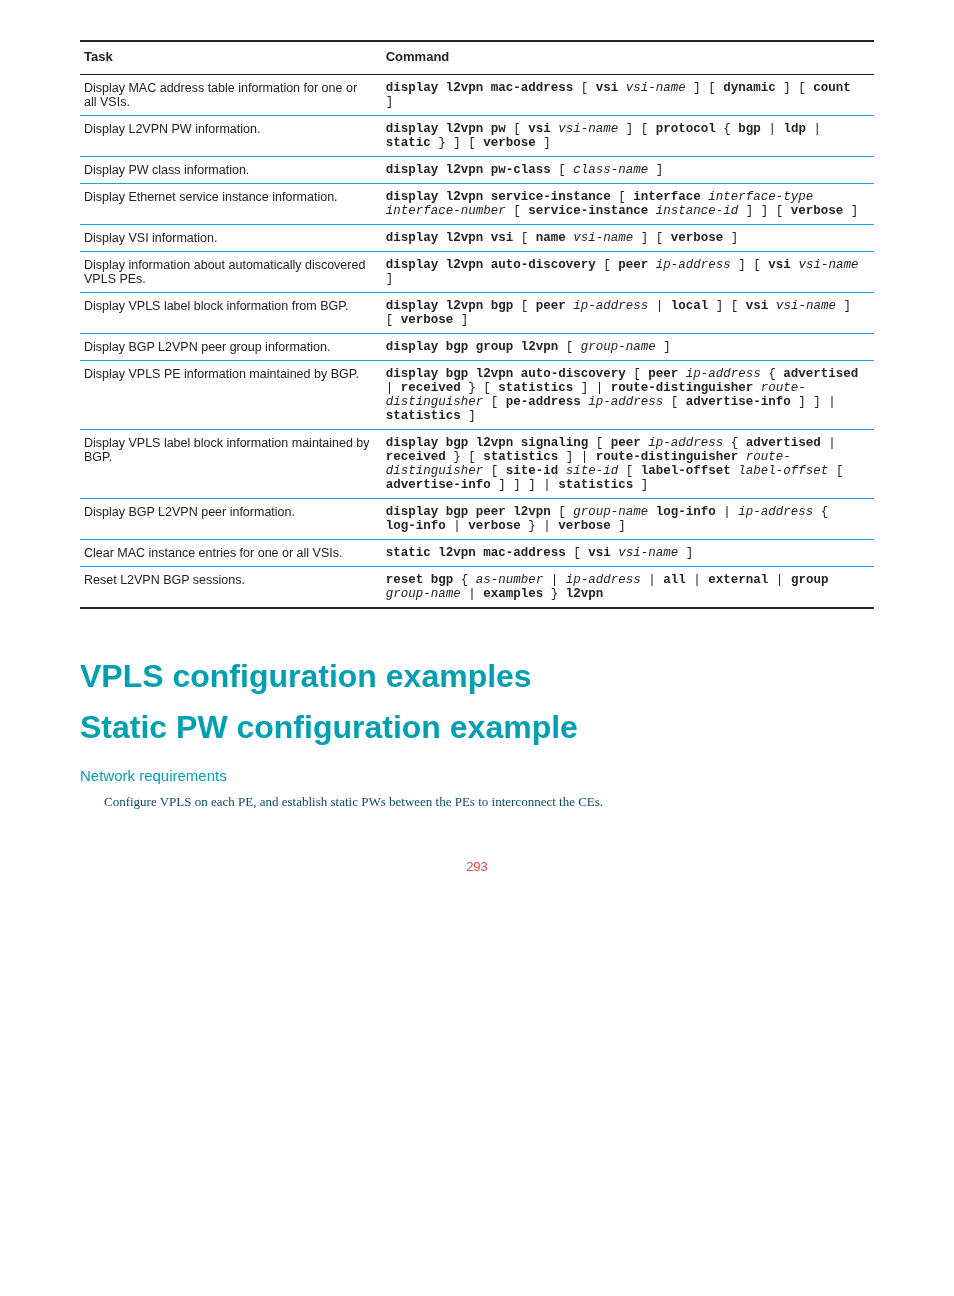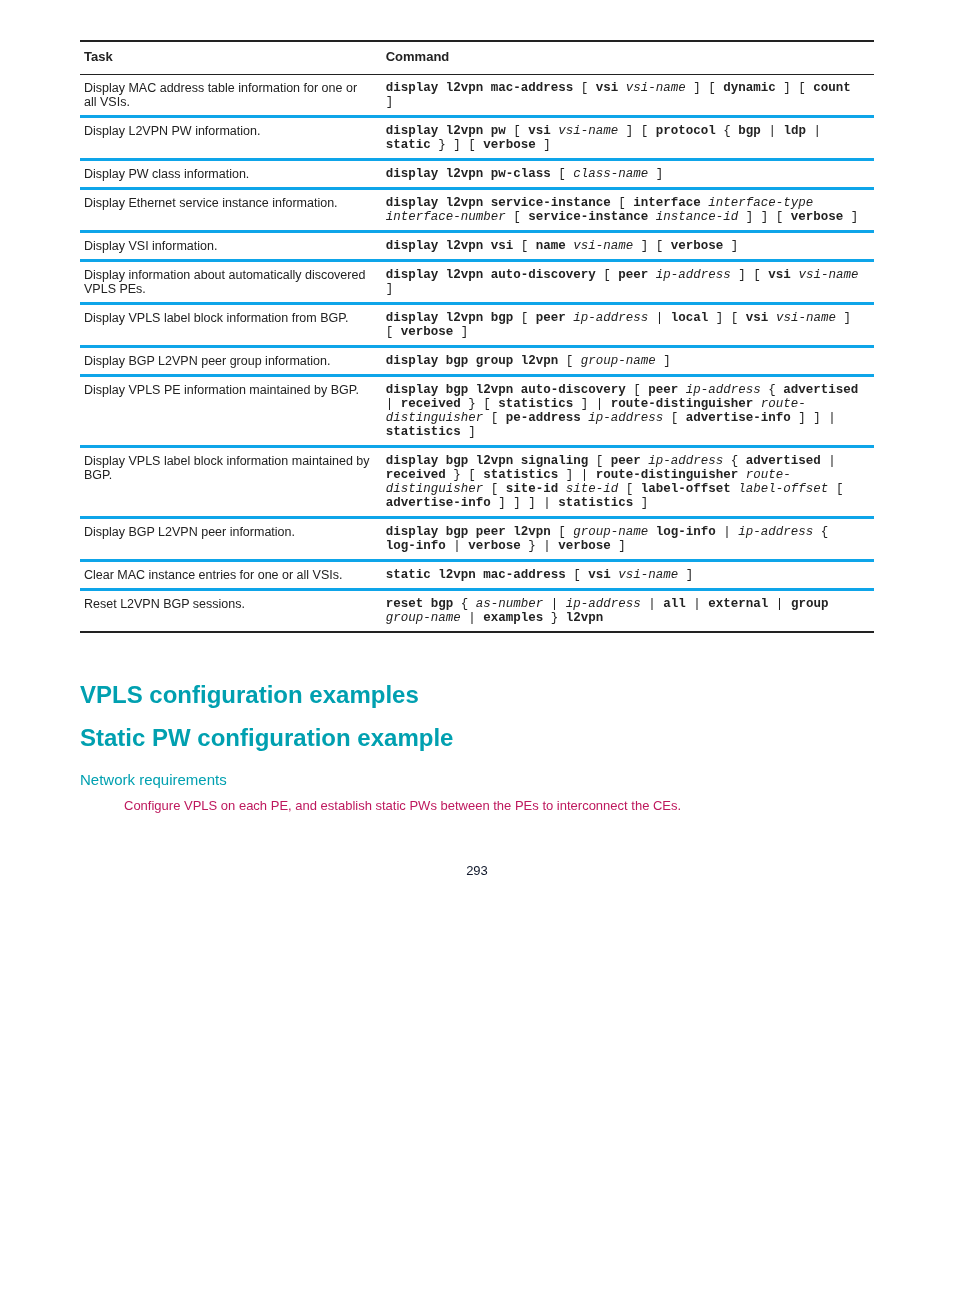--- a/index.html
+++ b/index.html
@@ -27,66 +27,67 @@
       font-weight: bold;
       font-size: 13px;
       padding: 7px 10px 10px 4px;
       text-align: left;
       font-style: normal;
     }
     .main-table td {
       font-size: 12.5px;
       padding: 6px 10px 6px 4px;
       vertical-align: top;
-      border-bottom: 3px solid #0ea5e9;
+      border-bottom: 1px solid #0ea5e9;
     }
     .main-table tr:last-child td {
       border-bottom: 2px solid #222;
     }
     .col-task { width: 38%; }
     .col-cmd  { width: 62%; margin-left: 25px; }
 
     
     .cmd { font-family: "Courier New", Courier, monospace; }
     .cmd b { font-weight: bold; }
     .cmd i { font-style: italic; }
 
     
     .section-title {
-      font-size: 24px;
+      font-size: 32px;
       font-weight: bold;
       color: #00a0b0;
       margin-bottom: 12px;
       line-height: 1.2;
     }
     .subsection-title {
-      font-size: 24px;
+      font-size: 32px;
       font-weight: bold;
       color: #00a0b0;
       margin-bottom: 18px;
       line-height: 1.3;
     }
     .subsubsection-title {
       font-size: 15px;
       font-weight: normal;
       color: #00a0b0;
       margin-bottom: 8px;
     }
     .body-text {
       font-size: 13px;
-      color: #be185d;
-      margin-left: 44px;
+      color: #0c4a6e;
+      margin-left: 24px;
       line-height: 1.5;
+      font-family: Liberation Serif, serif;
     }
 
     
     .page-number {
       text-align: center;
       font-size: 13px;
-      color: #0f172a;
+      color: #ef4444;
       margin-top: 48px;
     }
   </style>
 </head>
 <body>
 
 <table class="main-table">
   <thead>
     <tr>
       <th class="col-task">Task</th>

